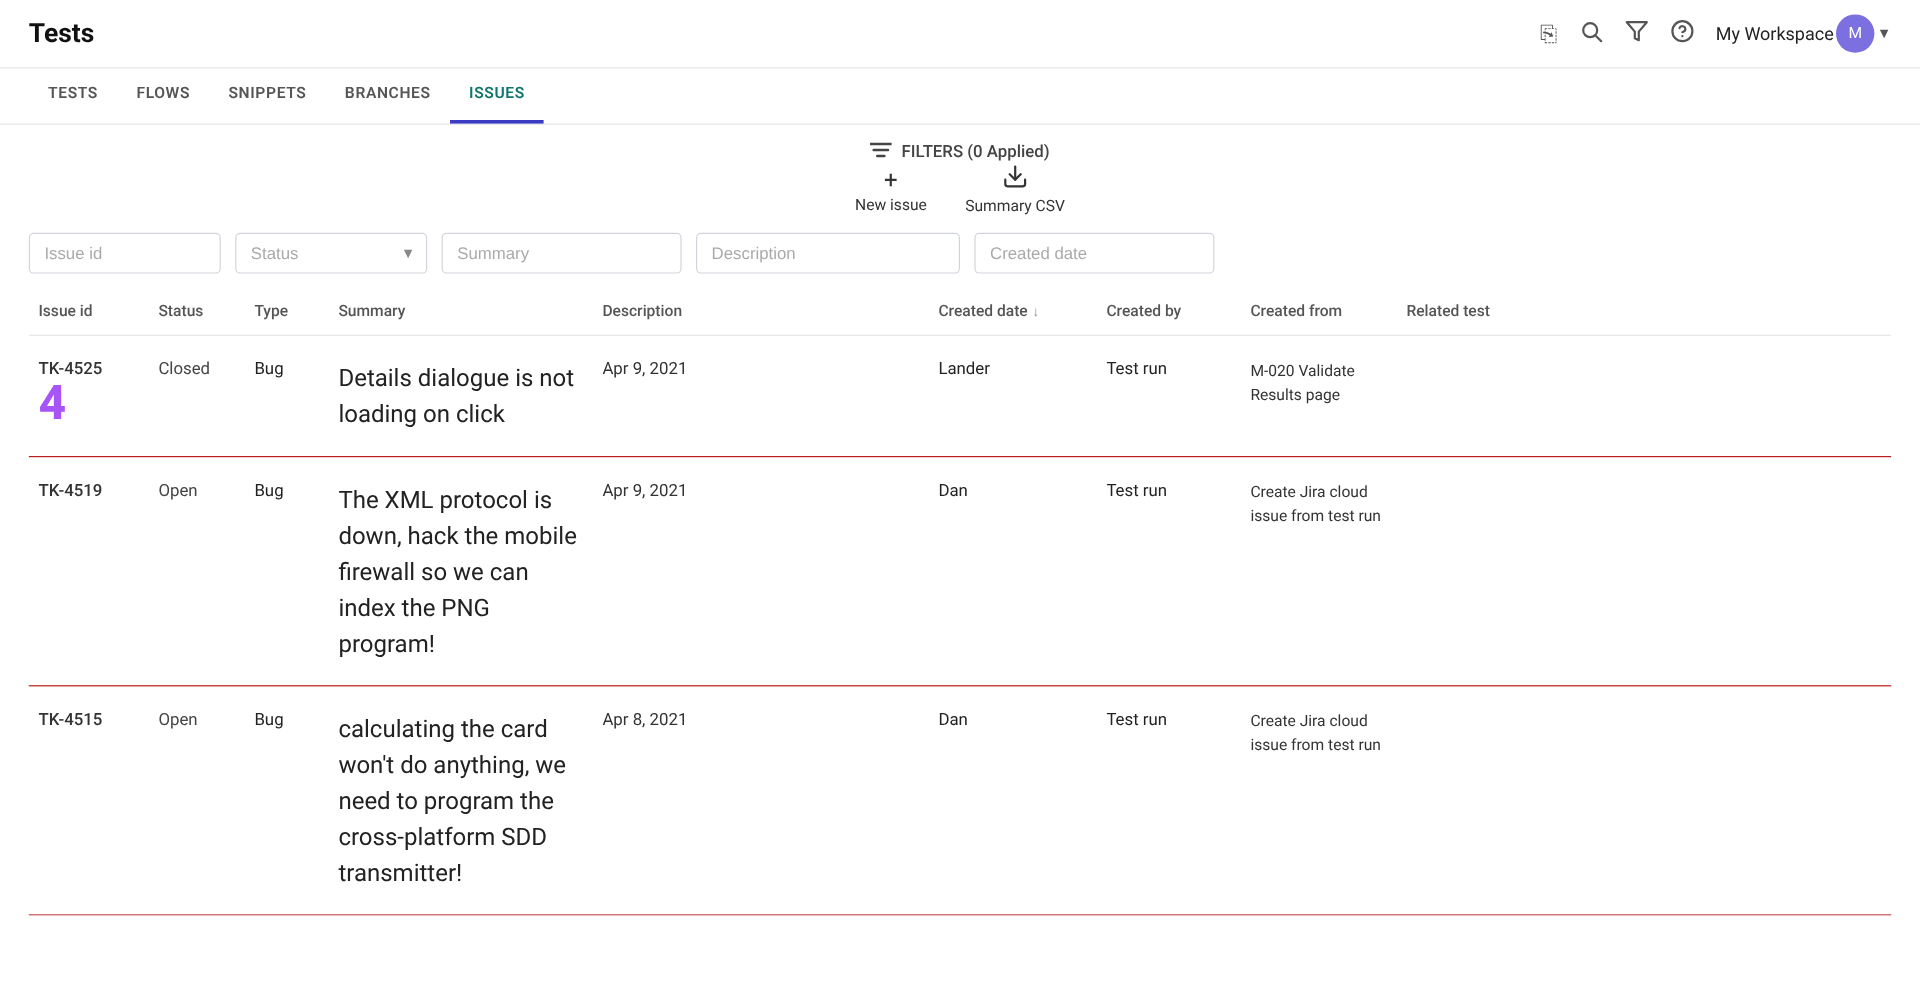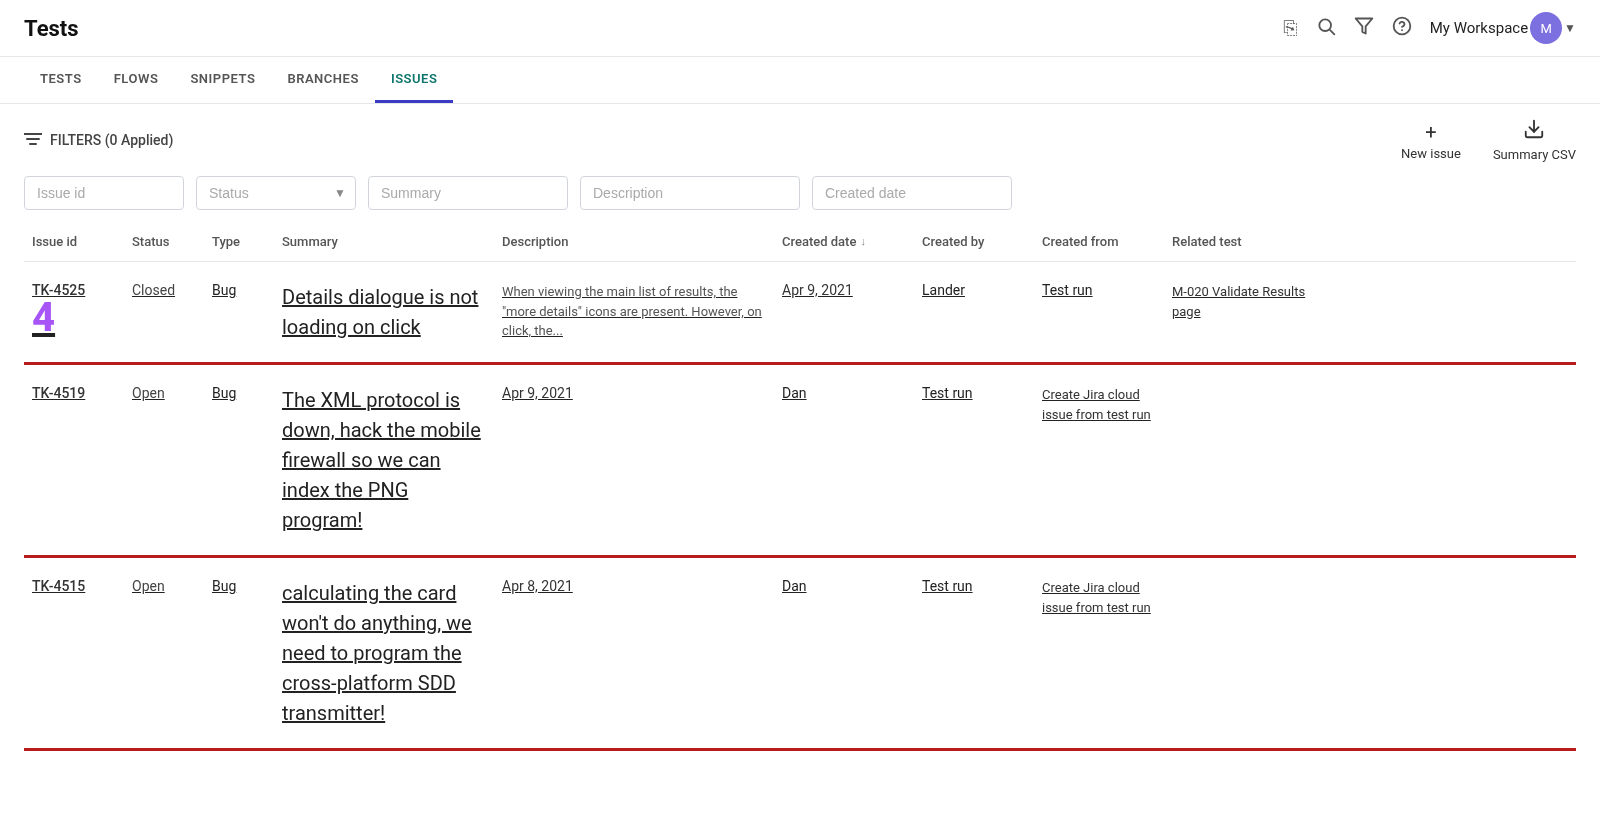--- a/index.html
+++ b/index.html
@@ -12,21 +12,21 @@
     .header-icon { font-size: 18px; color: #555; cursor: pointer; }
     .workspace { display: flex; align-items: center; gap: 2px; font-size: 15px; color: #222; cursor: pointer; }
     .avatar { width: 32px; height: 32px; border-radius: 50%; background: #7c6fe0; display: flex; align-items: center; justify-content: center; color: #fff; font-size: 13px; }
 
     
     .nav { display: flex; gap: 0; padding: 0 24px; border-bottom: 1px solid #e5e7eb; }
     .nav-item { padding: 14px 16px; font-size: 13px; font-weight: 600; color: #555; cursor: pointer; letter-spacing: 0.04em; text-transform: uppercase; border-bottom: 3px solid transparent; }
     .nav-item.active { color: #0f766e; border-bottom: 3px solid #3b3bc4; }
 
     
-    .toolbar { display: flex; align-items: center; justify-content: space-between; padding: 14px 24px; }
+    .toolbar { display: flex; align-items: center; justify-content: space-between; padding: 14px 24px; flex-direction: column; }
     .filters { display: flex; align-items: center; gap: 8px; font-size: 14px; color: #444; cursor: pointer; font-weight: 500; }
     .toolbar-right { display: flex; align-items: center; gap: 32px; }
     .toolbar-btn { display: flex; flex-direction: column; align-items: center; gap: 2px; cursor: pointer; font-size: 13px; color: #333; }
     .toolbar-btn-icon { font-size: 20px; }
 
     
     .filter-row { display: flex; gap: 12px; padding: 0 24px 12px; }
     .filter-input { border: 1px solid #d1d5db; border-radius: 4px; padding: 8px 12px; font-size: 14px; color: #555; background: #fff; outline: none; }
     .filter-input::placeholder { color: #aaa; }
     .filter-input-id { width: 160px; }
@@ -36,21 +36,21 @@
     .filter-select-wrap { position: relative; display: flex; align-items: center; }
     .filter-select-wrap select { border: 1px solid #d1d5db; border-radius: 4px; padding: 8px 32px 8px 12px; font-size: 14px; color: #aaa; background: #fff; outline: none; appearance: none; width: 160px; cursor: pointer; }
     .filter-select-wrap .chevron { position: absolute; right: 10px; pointer-events: none; color: #888; font-size: 12px; }
 
     
     .table-wrap { padding: 0 24px; }
     .table-header { display: grid; grid-template-columns: 100px 80px 70px 220px 280px 140px 120px 130px 180px; padding: 8px 0; border-bottom: 1px solid #e5e7eb; }
     .th { font-size: 13px; color: #555; font-weight: 500; padding: 4px 8px; display: flex; align-items: center; gap: 4px; }
     .th .sort-icon { font-size: 11px; color: #888; }
 
-    .table-row-wrap { border-bottom: 3px solid #b91c1c; text-decoration: underline; }
+    .table-row-wrap { border-bottom: 1px solid #b91c1c; }
     .table-row { display: grid; grid-template-columns: 100px 80px 70px 220px 280px 140px 120px 130px 180px; padding: 16px 0; align-items: start; }
     .td { font-size: 14px; color: #222; padding: 4px 8px; }
 
     .issue-id { color: #333; font-weight: 500; }
     .issue-id-num { font-size: 40px; font-weight: 800; color: #a855f7; line-height: 1; }
 
     .status-closed { color: #444; }
     .status-open { color: #444; }
 
     .td-desc { color: #555; font-size: 13px; line-height: 1.5; }
@@ -161,21 +161,20 @@
 
   <div class="table-row-wrap">
     <div class="table-row">
       <div class="td">
         <div class="issue-id">TK-4525</div>
         <div class="issue-id-num">4</div>
       </div>
       <div class="td status-closed">Closed</div>
       <div class="td">Bug</div>
       <div class="td td-summary">Details dialogue is not loading on click</div>
-      <div class="td td-desc">When viewing the main list of results, the "more details" icons are present. However, on click, the...</div>
       <div class="td td-date">Apr 9, 2021</div>
       <div class="td">Lander</div>
       <div class="td">Test run</div>
       <div class="td td-related">M-020 Validate Results page</div>
     </div>
   </div>
 
   <div class="table-row-wrap">
     <div class="table-row">
       <div class="td">

